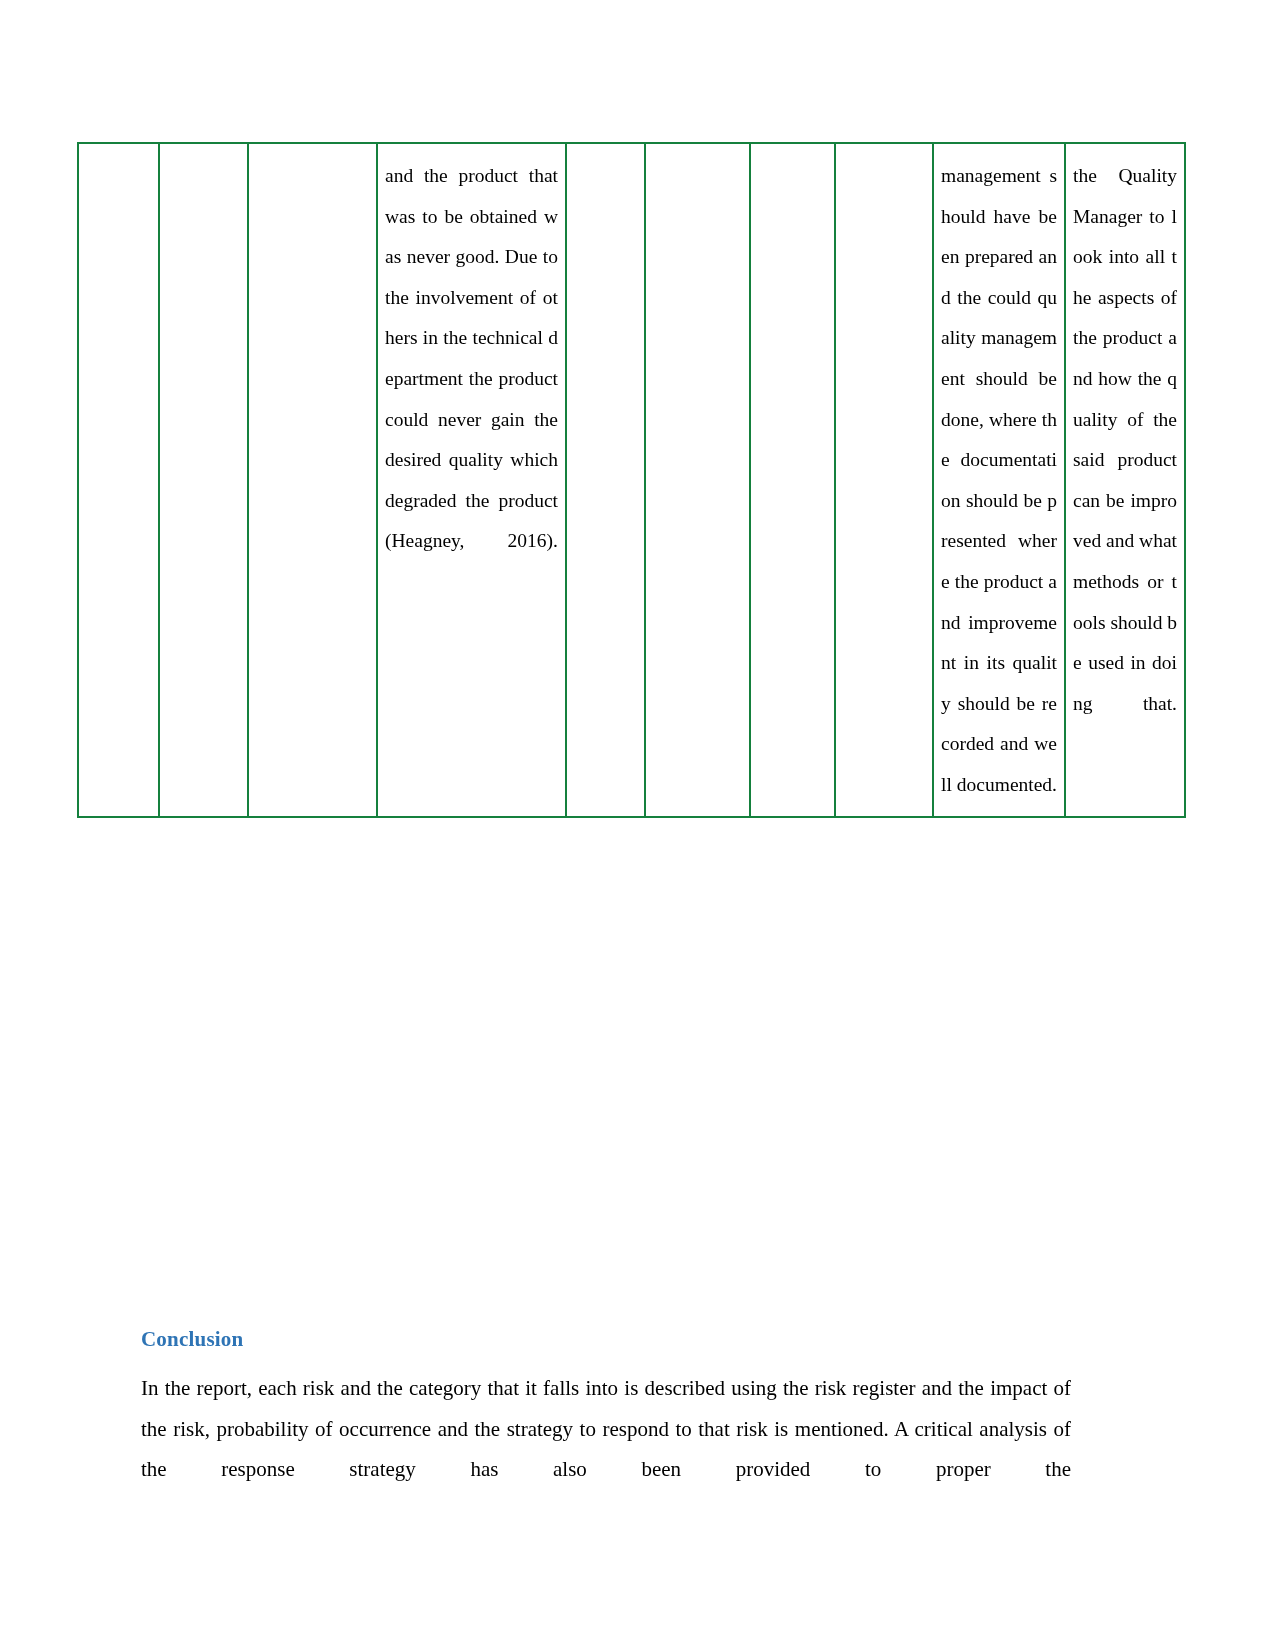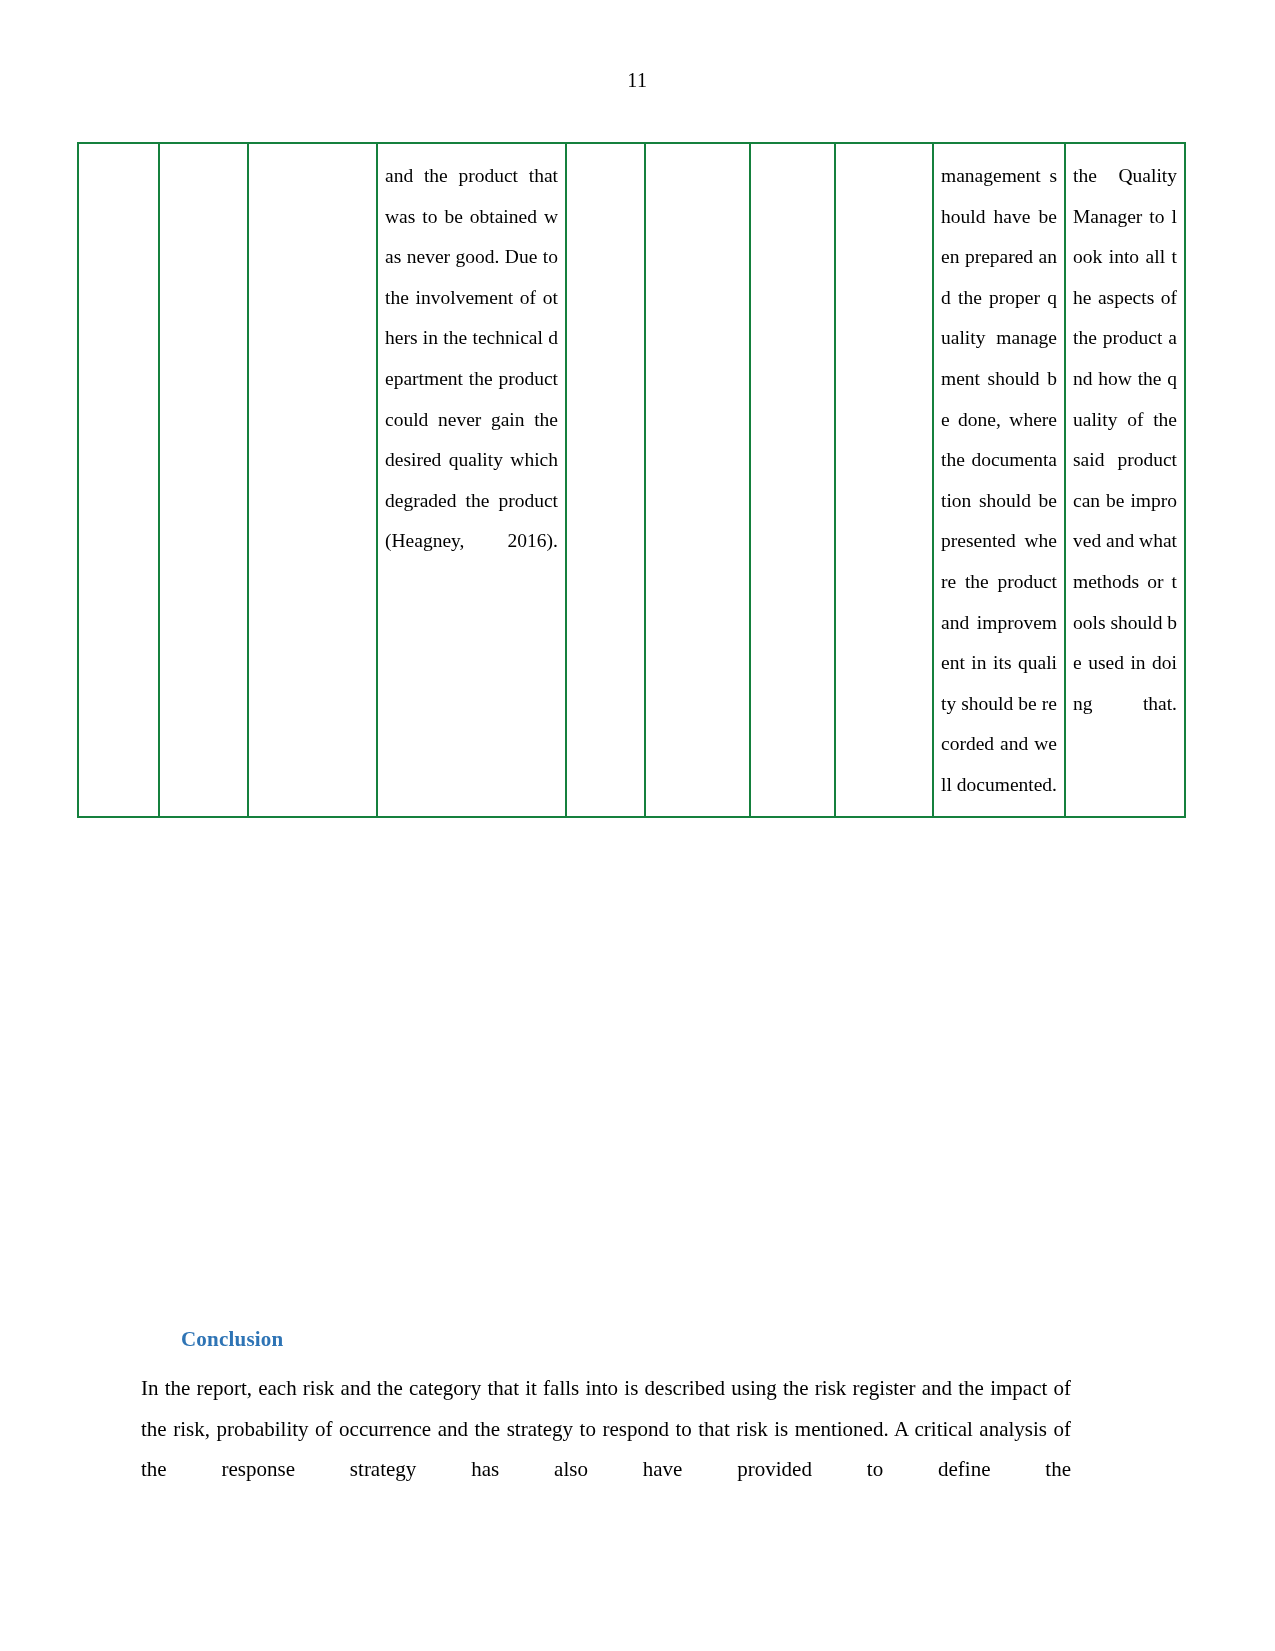--- a/index.html
+++ b/index.html
@@ -75,21 +75,20 @@
 
   
   .conclusion-heading {
     position: absolute;
     top: 1327px;
     left: 141px;
     font-size: 21px;
     font-weight: bold;
     color: #2e74b5;
     letter-spacing: 0.2px;
-    margin-left: 40px;
   }
 
   .conclusion-body {
     position: absolute;
     top: 1368px;
     left: 141px;
     width: 930px;
     font-size: 21px;
     line-height: 40.5px;
     text-align: justify;
@@ -97,21 +96,20 @@
   }
   .conclusion-body p {
     margin: 0;
   }
 </style>
 </head>
 <body>
 
 <div class="page">
 
-  <div class="page-number">11</div>
 
   <table class="risk-table">
     <tbody>
       <tr>
         <td class="c1 cell-empty">
             <span class="cell-pad"></span>
           </td>
         <td class="c2 cell-empty">
             <span class="cell-pad"></span>
           </td>
@@ -127,28 +125,28 @@
         <td class="c6 cell-empty">
             <span class="cell-pad"></span>
           </td>
         <td class="c7 cell-empty">
             <span class="cell-pad"></span>
           </td>
         <td class="c8 cell-empty">
             <span class="cell-pad"></span>
           </td>
         <td class="c9">
-            <span class="cell-pad">management should have been prepared and the proper quality management should be done, where the documentation should be presented where the product and improvement in its quality should be recorded and well documented.</span>
+            <span class="cell-pad">management should have been prepared and the could quality management should be done, where the documentation should be presented where the product and improvement in its quality should be recorded and well documented.</span>
           </td>
         <td class="c10">
             <span class="cell-pad">the Quality Manager to look into all the aspects of the product and how the quality of the said product can be improved and what methods or tools should be used in doing that.</span>
           </td>
       </tr>
     </tbody>
   </table>
 
   <div class="conclusion-heading">Conclusion</div>
 
   <div class="conclusion-body">
-    <p>In the report, each risk and the category that it falls into is described using the risk register and the impact of the risk, probability of occurrence and the strategy to respond to that risk is mentioned. A critical analysis of the response strategy has also have provided to define the</p>
+    <p>In the report, each risk and the category that it falls into is described using the risk register and the impact of the risk, probability of occurrence and the strategy to respond to that risk is mentioned. A critical analysis of the response strategy has also been provided to proper the</p>
   </div>
 
 </div>
 
 </body></html>

